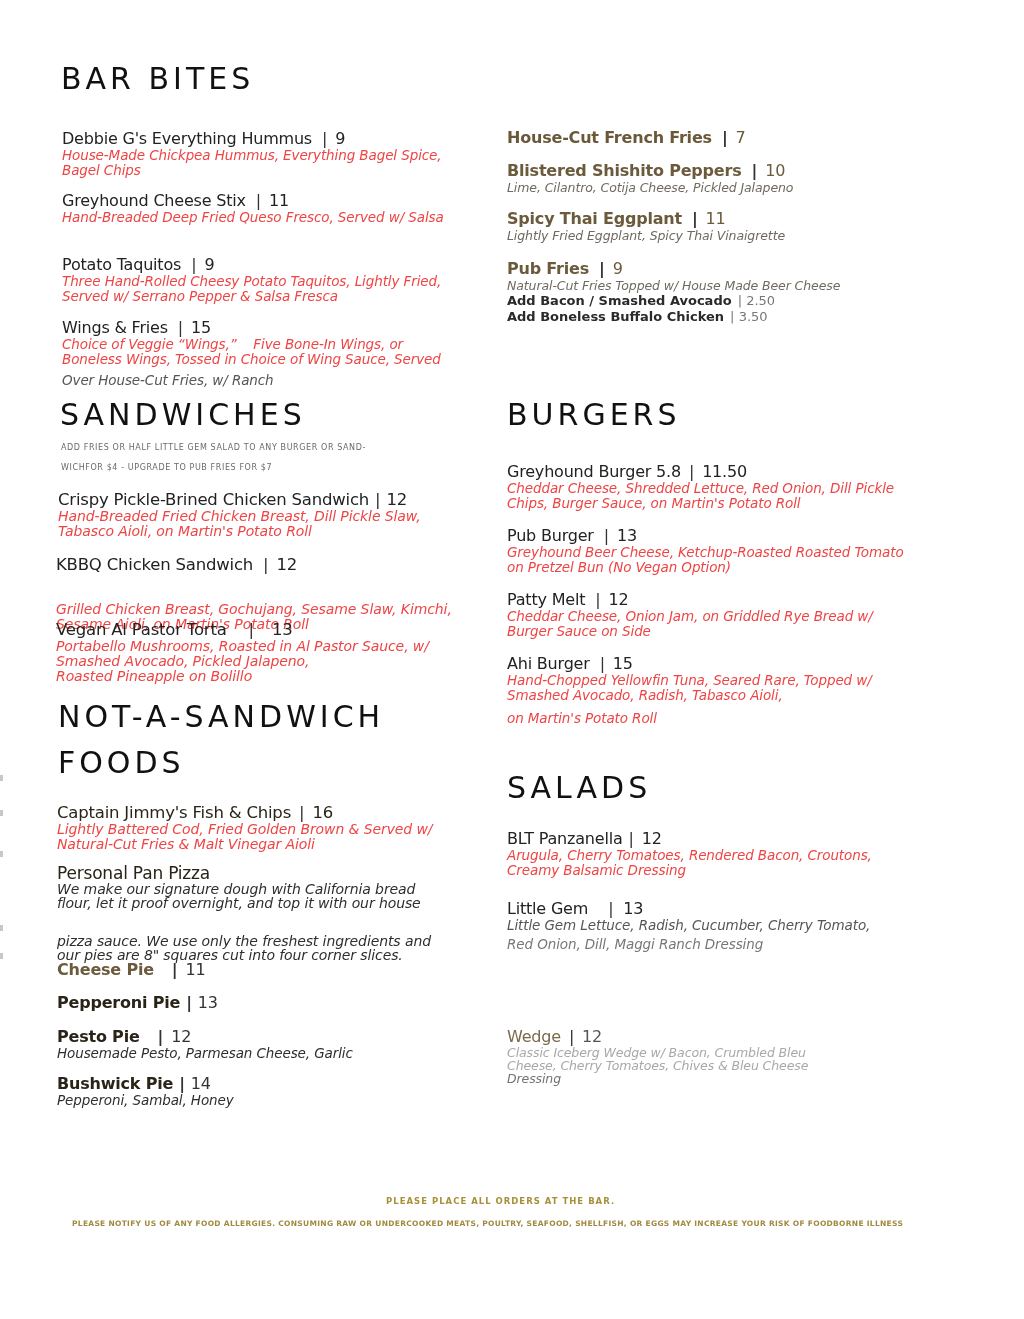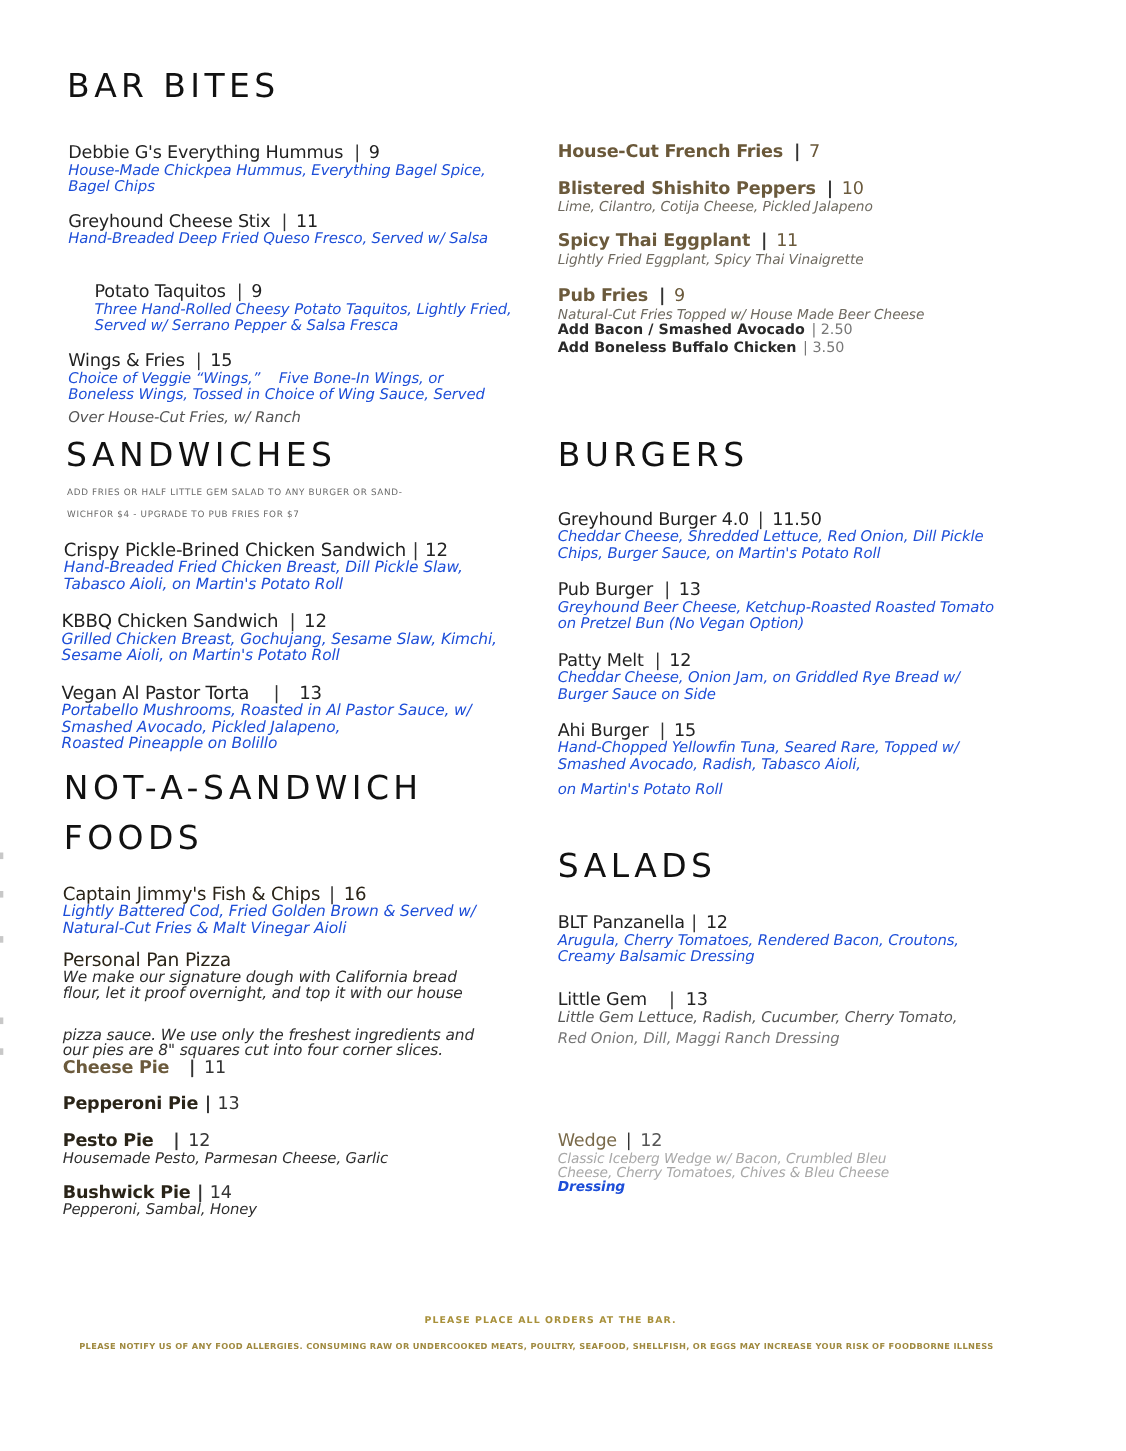--- a/index.html
+++ b/index.html
@@ -18,21 +18,21 @@
       margin: 0;
       line-height: 1;
     }
     .item { position: absolute; }
     .item-head {
       font-size: 16px; line-height: 18px; color: #222; white-space: nowrap;
       letter-spacing: -0.2px;
     }
     .item-head .sep { display: inline-block; margin: 0 8px 0 10px; color: #333; }
     .item-desc {
-      font-size: 13.5px; line-height: 15px; font-style: italic; color: #1d4ed8;
+      font-size: 13.5px; line-height: 15px; font-style: italic; color: #ef4444;
       letter-spacing: -0.1px;
     }
     .faded .item-desc { color: #8f8f8f; }
     .gold .item-head { color: #6b5a3c; font-weight: bold; }
     .gold .item-desc { color: #6f6a60; }
     .addon { font-size: 13px; line-height: 16px; color: #2a2a2a; font-weight: bold; white-space: nowrap; }
     .addon .price { font-weight: normal; color: #777; margin-left: 6px; }
     .note-small {
       position: absolute; font-size: 8px; letter-spacing: 0.6px; color: #6a6a6a;
       line-height: 20px; text-transform: uppercase;
@@ -57,21 +57,21 @@
   <div class="item-head"><span>Debbie G's Everything Hummus</span><span class="sep">|</span><span>9</span></div>
   <div class="item-desc">House-Made Chickpea Hummus, Everything Bagel Spice,</div>
   <div class="item-desc">Bagel Chips</div>
 </div>
 
 <div class="item" style="left:62px; top:192px;">
   <div class="item-head"><span>Greyhound Cheese Stix</span><span class="sep">|</span><span>11</span></div>
   <div class="item-desc">Hand-Breaded Deep Fried Queso Fresco, Served w/ Salsa</div>
 </div>
 
-<div class="item" style="left:62px; top:256px;margin-left:24px;">
+<div class="item" style="left:62px; top:256px;">
   <div class="item-head"><span>Potato Taquitos</span><span class="sep">|</span><span>9</span></div>
   <div class="item-desc">Three Hand-Rolled Cheesy Potato Taquitos, Lightly Fried,</div>
   <div class="item-desc">Served w/ Serrano Pepper &amp; Salsa Fresca</div>
 </div>
 
 <div class="item" style="left:62px; top:319px;">
   <div class="item-head"><span>Wings &amp; Fries</span><span class="sep">|</span><span>15</span></div>
   <div class="item-desc" style="white-space:pre;">Choice of Veggie “Wings,”    Five Bone-In Wings, or</div>
   <div class="item-desc">Boneless Wings, Tossed in Choice of Wing Sauce, Served</div>
   <div class="item-desc" style="margin-top:6px; color:#555;">Over House-Cut Fries, w/ Ranch</div>
@@ -105,21 +105,21 @@
 </div>
 
 <div class="item" style="left:58px; top:491px;">
   <div class="item-head" style="font-size:16.5px;"><span>Crispy Pickle-Brined Chicken Sandwich</span><span class="sep" style="margin:0 6px;">|</span><span>12</span></div>
   <div class="item-desc" style="font-size:14px;">Hand-Breaded Fried Chicken Breast, Dill Pickle Slaw,</div>
   <div class="item-desc" style="font-size:14px;">Tabasco Aioli, on Martin's Potato Roll</div>
 </div>
 
 <div class="item" style="left:56px; top:556px;">
   <div class="item-head" style="font-size:16.5px;"><span>KBBQ Chicken Sandwich</span><span class="sep">|</span><span>12</span></div>
-  <div class="item-desc" style="font-size:14px;">Grilled Chicken Breast, Gochujang, Sesame Slaw, Kimchi,</div>
+  <div class="item-desc" style="font-size:14px;margin-top:28px;">Grilled Chicken Breast, Gochujang, Sesame Slaw, Kimchi,</div>
   <div class="item-desc" style="font-size:14px;">Sesame Aioli, on Martin's Potato Roll</div>
 </div>
 
 <div class="item" style="left:56px; top:621px;">
   <div class="item-head" style="font-size:16.5px;"><span>Vegan Al Pastor Torta</span><span class="sep" style="margin:0 18px 0 22px;">|</span><span>13</span></div>
   <div class="item-desc" style="font-size:14px;">Portabello Mushrooms, Roasted in Al Pastor Sauce, w/</div>
   <div class="item-desc" style="font-size:14px;">Smashed Avocado, Pickled Jalapeno,</div>
   <div class="item-desc" style="font-size:14px;">Roasted Pineapple on Bolillo</div>
 </div>
 
@@ -154,21 +154,21 @@
 </div>
 
 <div class="item gold" style="left:57px; top:1075px;">
   <div class="item-head" style="color:#2a2418;"><span>Bushwick Pie</span><span class="sep" style="margin:0 6px;">|</span><span style="font-weight:normal; color:#333;">14</span></div>
   <div class="item-desc" style="color:#2e2e2e;">Pepperoni, Sambal, Honey</div>
 </div>
 
 <h1 class="section-title" style="left:507px; top:400px;">BURGERS</h1>
 
 <div class="item" style="left:507px; top:463px;">
-  <div class="item-head" style="font-size:16px;"><span>Greyhound Burger 4.0</span><span class="sep" style="margin:0 8px;">|</span><span>11.50</span></div>
+  <div class="item-head" style="font-size:16px;"><span>Greyhound Burger 5.8</span><span class="sep" style="margin:0 8px;">|</span><span>11.50</span></div>
   <div class="item-desc">Cheddar Cheese, Shredded Lettuce, Red Onion, Dill Pickle</div>
   <div class="item-desc">Chips, Burger Sauce, on Martin's Potato Roll</div>
 </div>
 
 <div class="item" style="left:507px; top:527px;">
   <div class="item-head" style="font-size:16px;"><span>Pub Burger</span><span class="sep">|</span><span>13</span></div>
   <div class="item-desc">Greyhound Beer Cheese, Ketchup-Roasted Roasted Tomato</div>
   <div class="item-desc">on Pretzel Bun (No Vegan Option)</div>
 </div>
 
@@ -196,21 +196,21 @@
 <div class="item faded" style="left:507px; top:900px;">
   <div class="item-head" style="font-size:16px;"><span>Little Gem</span><span class="sep" style="margin:0 10px 0 20px;">|</span><span>13</span></div>
   <div class="item-desc" style="color:#555;">Little Gem Lettuce, Radish, Cucumber, Cherry Tomato,</div>
   <div class="item-desc" style="color:#777; margin-top:4px;">Red Onion, Dill, Maggi Ranch Dressing</div>
 </div>
 
 <div class="item faded" style="left:507px; top:1028px;">
   <div class="item-head" style="font-size:16px; color:#7a6a4a;"><span>Wedge</span><span class="sep" style="margin:0 8px;">|</span><span style="color:#555;">12</span></div>
   <div class="item-desc" style="color:#a8a8a8; font-size:12.5px; line-height:13px;">Classic Iceberg Wedge w/ Bacon, Crumbled Bleu</div>
   <div class="item-desc" style="color:#a8a8a8; font-size:12.5px; line-height:13px;">Cheese, Cherry Tomatoes, Chives &amp; Bleu Cheese</div>
-  <div class="item-desc" style="color:#1d4ed8; font-size:12.5px; line-height:13px;font-weight:bold;">Dressing</div>
+  <div class="item-desc" style="color:#737373; font-size:12.5px; line-height:13px;">Dressing</div>
 </div>
 
 <div class="footer-1" style="left:386px; top:1196px;">PLEASE PLACE ALL ORDERS AT THE BAR.</div>
 <div class="footer-2" style="left:72px; top:1219px;">PLEASE NOTIFY US OF ANY FOOD ALLERGIES. CONSUMING RAW OR UNDERCOOKED MEATS, POULTRY, SEAFOOD, SHELLFISH, OR EGGS MAY INCREASE YOUR RISK OF FOODBORNE ILLNESS</div>
 
 <div class="edge-mark" style="top:775px;"></div>
 <div class="edge-mark" style="top:810px;"></div>
 <div class="edge-mark" style="top:851px;"></div>
 <div class="edge-mark" style="top:925px;"></div>
 <div class="edge-mark" style="top:953px;"></div>

